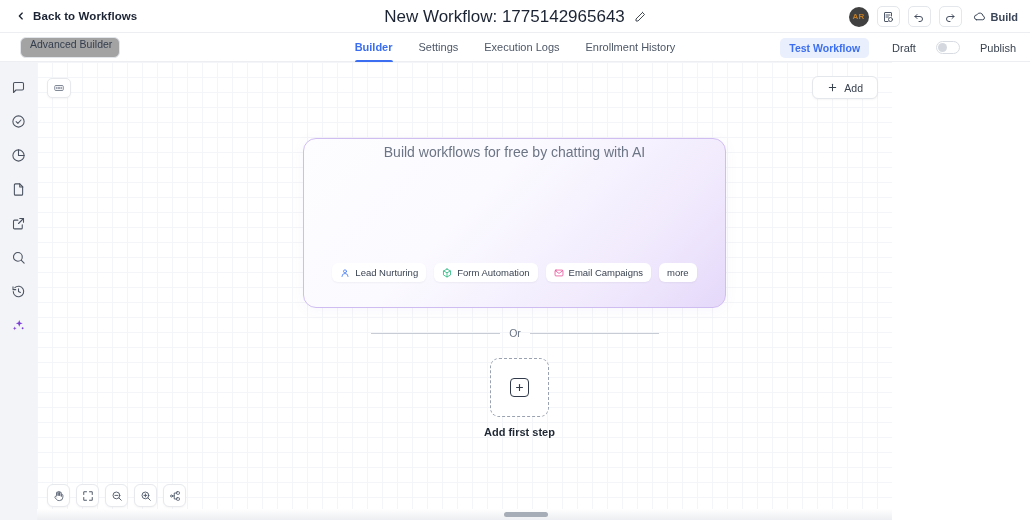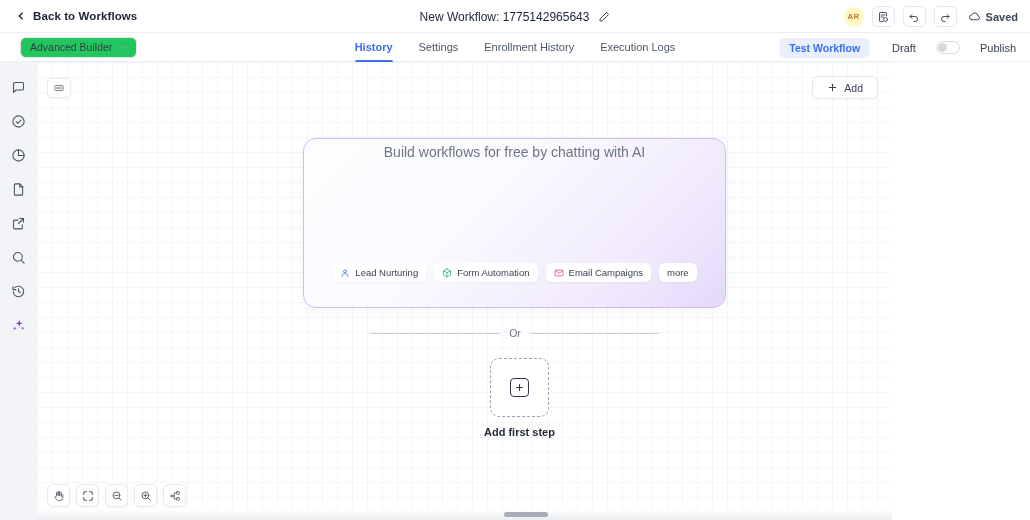--- a/index.html
+++ b/index.html
@@ -23,30 +23,30 @@
     margin-left: 16px; cursor: pointer;
   }
   .back-link .lbl { font-size: 11.5px; color: #1c2434; font-weight: 600; letter-spacing: .1px; }
   .chev-left { width: 10px; height: 10px; display: block; }
 
   .wf-title-wrap {
     position: absolute; left: 0; right: 0; top: 0; height: 33px;
     display: flex; align-items: center; justify-content: center; gap: 9px;
     pointer-events: none;
   }
-  .wf-title { font-size: 12px; color: #1c2434; font-weight: 500; }
+  .wf-title { font-size: 17px; color: #1c2434; font-weight: 500; }
   .pencil-icon { width: 12px; height: 12px; pointer-events: auto; cursor: pointer; }
 
   .topbar-right {
     position: absolute; right: 12px; top: 0; height: 33px;
     display: flex; align-items: center; gap: 8px;
   }
   .avatar {
     width: 20px; height: 20px; border-radius: 50%;
-    background: #fef9c3; color: #c07c26;
+    background: #404040; color: #c07c26;
     font-size: 8px; font-weight: 700; letter-spacing: .3px;
     display: flex; align-items: center; justify-content: center;
     cursor: pointer;
   }
   .icon-btn-sq {
     width: 23px; height: 21px; border: 1px solid #e4e7eb; border-radius: 5px;
     background: #fff; display: flex; align-items: center; justify-content: center;
     cursor: pointer;
   }
   .saved {
@@ -55,23 +55,23 @@
   }
 
   
   .subbar {
     position: absolute; top: 33px; left: 0; width: 1030px; height: 29px;
     background: #fff; border-bottom: 1px solid #eceef1;
     display: flex; align-items: center;
   }
   .builder-select {
     margin-left: 20px; height: 21px; min-width: 98px;
-    border: 1px solid #e2e5ea; border-radius: 6px; background: #22c55e;
+    border: 1px solid #e2e5ea; border-radius: 6px; background: #a3a3a3;
     display: flex; align-items: center; justify-content: space-between;
-    padding: 0 7px 0 9px; gap: 8px; cursor: pointer;
+    padding: 0 7px 0 9px; gap: 8px; cursor: pointer; flex-direction: column;
   }
   .builder-select .txt { font-size: 10.5px; color: #333d4d; }
   .chev-down { width: 9px; height: 9px; }
 
   .tabs {
     position: absolute; left: 0; right: 0; top: 0; height: 29px;
     display: flex; align-items: center; justify-content: center; gap: 26px;
   }
   .tab {
     font-size: 11px; color: #4d5766; height: 29px; line-height: 29px;
@@ -283,38 +283,38 @@
         <svg width="12" height="12" viewBox="0 0 24 24" fill="none" stroke="#3b4658" stroke-width="1.9" stroke-linecap="round" stroke-linejoin="round">
           <polyline points="16 7 20 11 16 15"></polyline>
           <path d="M20 11H10a5 5 0 0 0 0 10h2"></path>
         </svg>
       </div>
 
       <div class="saved">
         <svg width="13" height="13" viewBox="0 0 24 24" fill="none" stroke="#3b4658" stroke-width="1.8" stroke-linecap="round" stroke-linejoin="round">
           <path d="M6.5 18a4.5 4.5 0 0 1 .6-8.96 6 6 0 0 1 11.4 1.9A3.6 3.6 0 0 1 18 18H6.5z"></path>
         </svg>
-        <span>Saved</span>
+        <span>Build</span>
       </div>
     </div>
   </div>
 
   <div class="subbar">
     <div class="builder-select">
       <span class="txt">Advanced Builder</span>
       <svg class="chev-down" viewBox="0 0 24 24" fill="none" stroke="#9aa2b1" stroke-width="2.3" stroke-linecap="round" stroke-linejoin="round">
         <polyline points="6 9 12 15 18 9"></polyline>
       </svg>
     </div>
 
     <div class="tabs">
-      <div class="tab active">History</div>
+      <div class="tab active">Builder</div>
       <div class="tab">Settings</div>
+      <div class="tab">Execution Logs</div>
       <div class="tab">Enrollment History</div>
-      <div class="tab">Execution Logs</div>
     </div>
 
     <div class="subbar-right">
       <button class="test-btn">Test Workflow</button>
       <span class="draft-lbl">Draft</span>
       <div class="toggle">
         <div class="knob"></div>
       </div>
       <span class="publish-lbl">Publish</span>
     </div>

